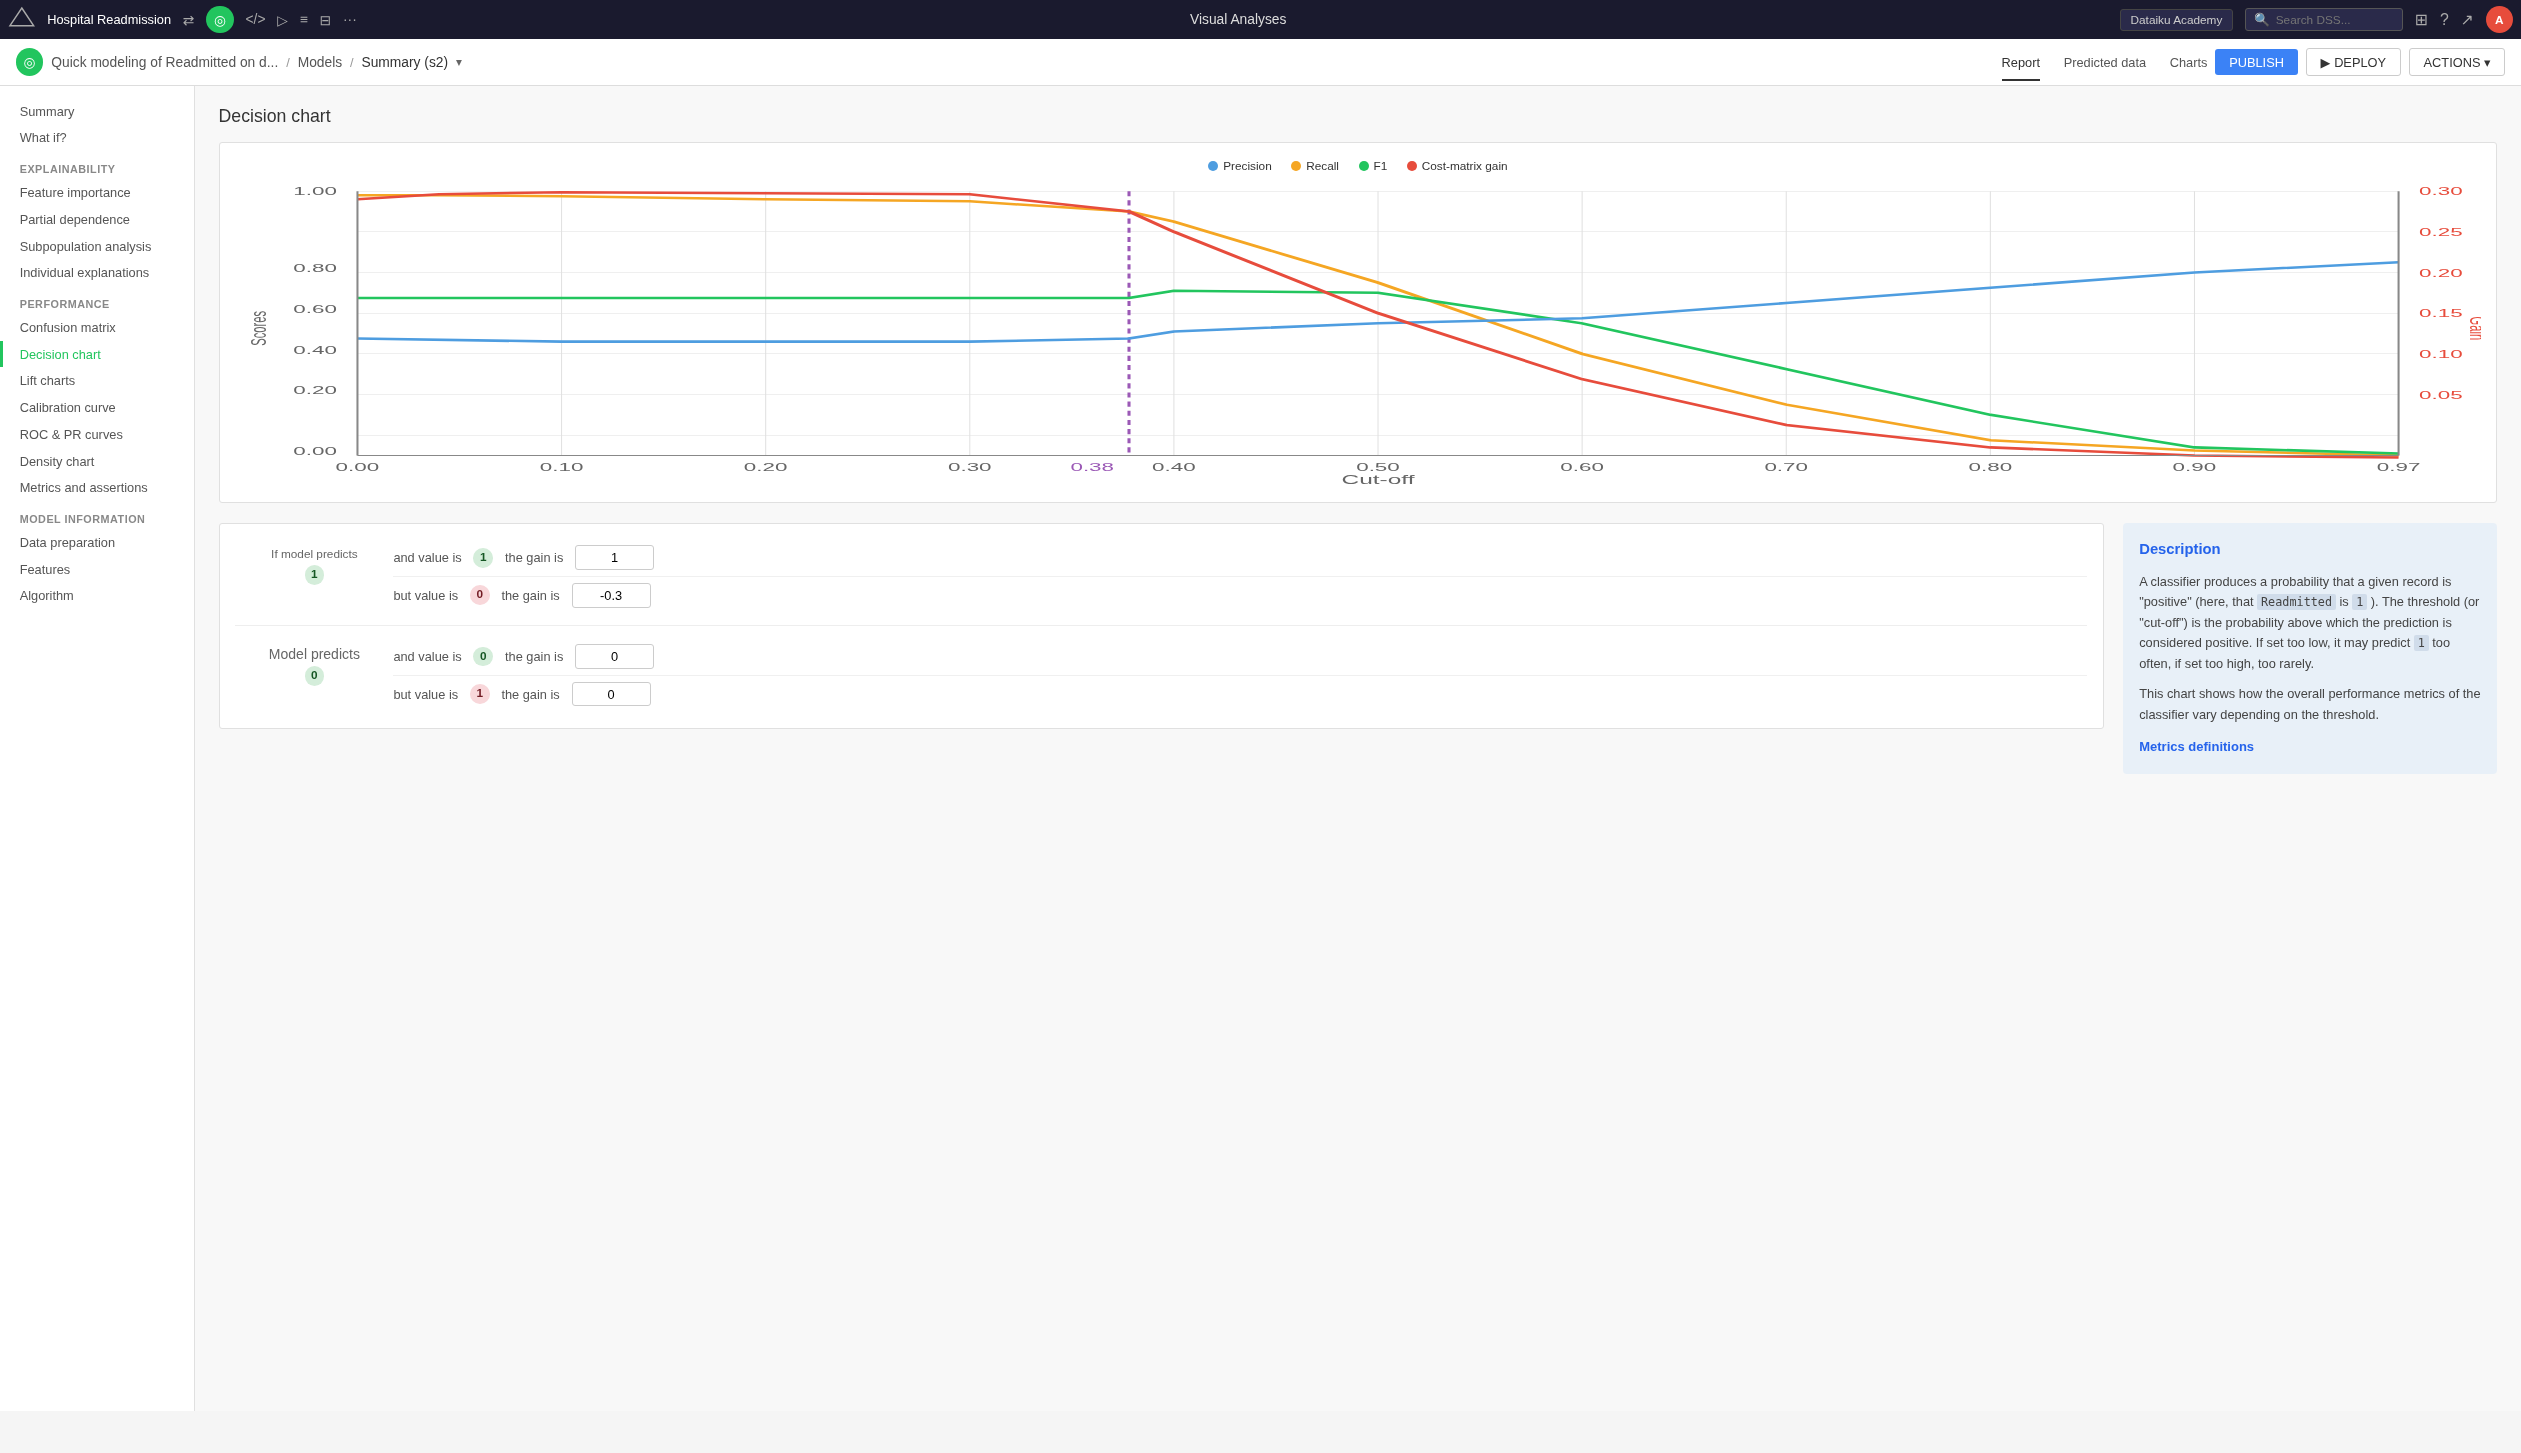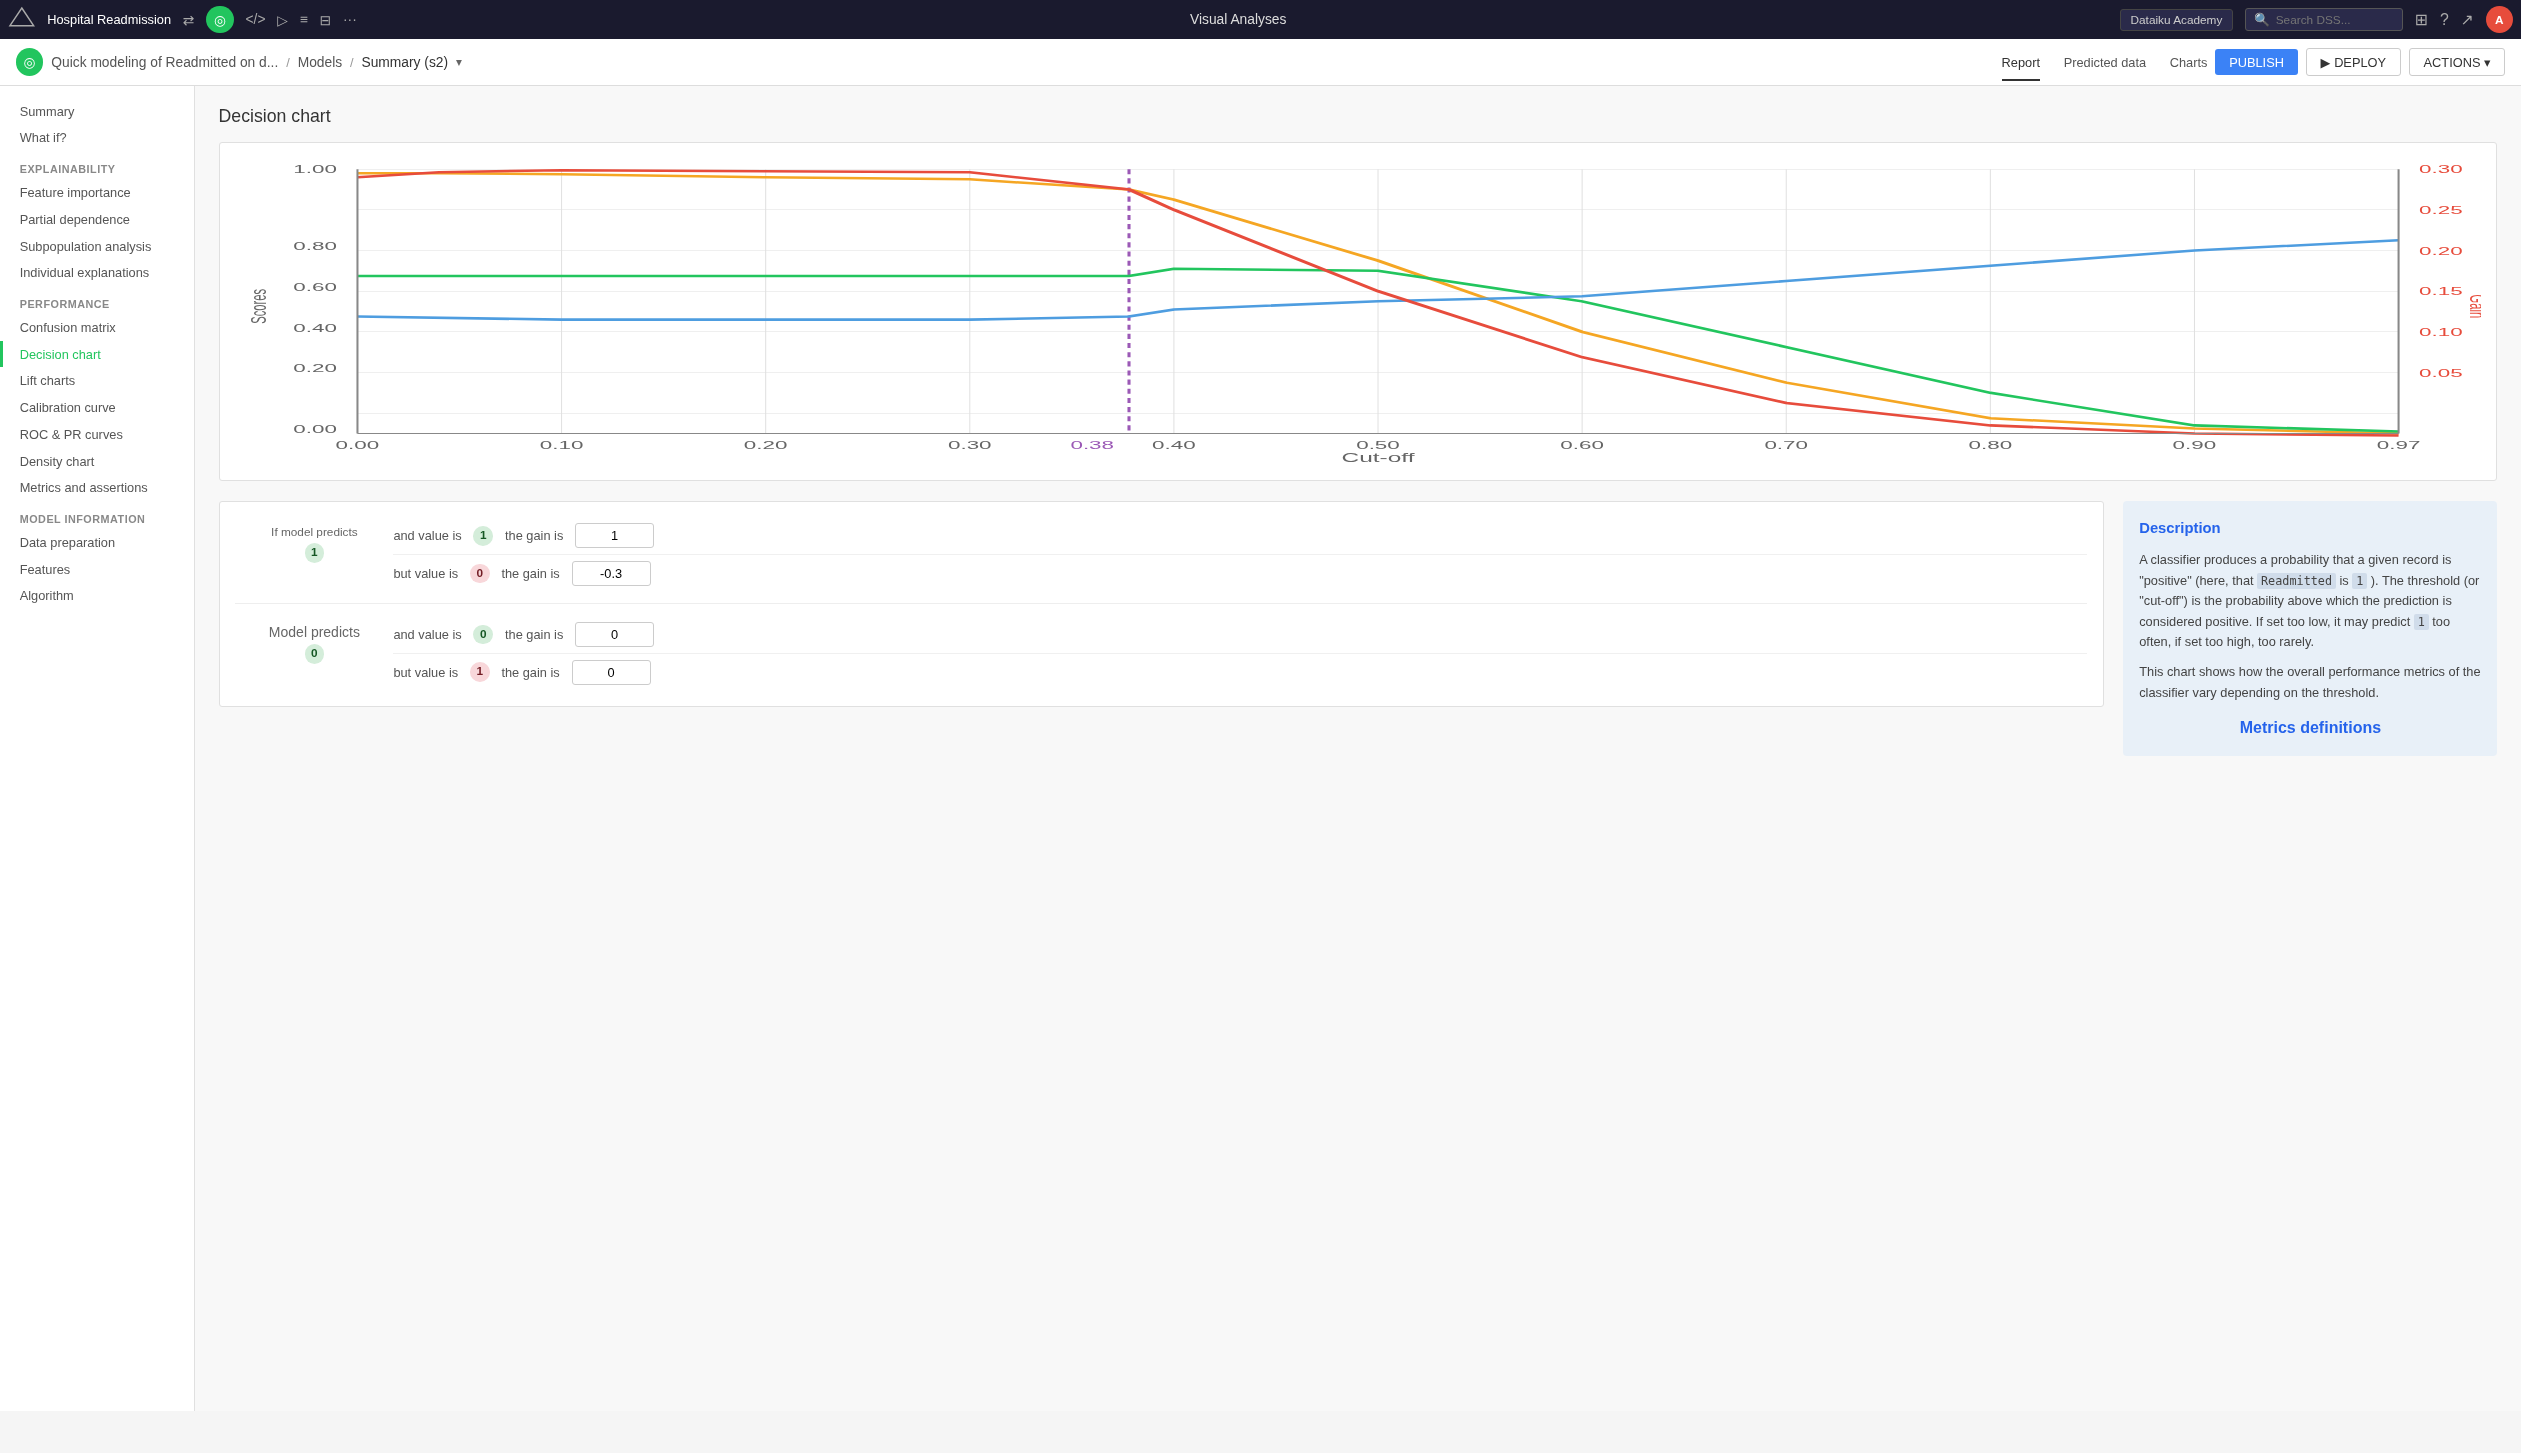--- a/index.html
+++ b/index.html
@@ -133,21 +133,21 @@
     .description-box {
       background: #e8f0f8; border-radius: 3.9px; padding: 15.8px;
       width: 374px; flex-shrink: 0; font-size: 12.8px; line-height: 1.6;
     }
     .description-title { font-size: 14.8px; font-weight: 600; color: #2563eb; margin-bottom: 9.9px; }
     .description-text { color: #444; margin-bottom: 9.9px; }
     .code-inline {
       font-family: monospace; background: #d0dcea; padding: 1px 3.9px;
       border-radius: 2px; font-size: 11.8px;
     }
-    .metrics-link { color: #2563eb; font-weight: 600; font-size: 16px; margin-top: 11.8px; text-align: center; }
+    .metrics-link { color: #2563eb; font-weight: 600; font-size: 13px; margin-top: 11.8px; }
 
     
     .chart-svg { width: 100%; height: 100%; }
   </style>
 </head>
 <body>
 
 <div class="top-nav">
   <div class="app-icon">
     <svg width="27.6" height="27.6" viewBox="0 0 28 28">
@@ -231,20 +231,38 @@
   </div>
 
   <div class="content">
     <div class="content-inner">
 
       <div>
         <h2 class="section-header">Decision chart</h2>
 
         <div class="chart-container">
 
+          <div class="chart-legend">
+            <div class="legend-item">
+              <div class="legend-dot" style="background:#4e9de0;"></div>
+              <span>Precision</span>
+            </div>
+            <div class="legend-item">
+              <div class="legend-dot" style="background:#f5a623;"></div>
+              <span>Recall</span>
+            </div>
+            <div class="legend-item">
+              <div class="legend-dot" style="background:#22c55e;"></div>
+              <span>F1</span>
+            </div>
+            <div class="legend-item">
+              <div class="legend-dot" style="background:#e74c3c;"></div>
+              <span>Cost-matrix gain</span>
+            </div>
+          </div>
 
           <div class="chart-wrapper">
             <svg class="chart-svg" viewBox="0 0 1100 300" preserveAspectRatio="none" style="font-size:13px">
 
               <line x1="60" y1="10" x2="1060" y2="10" stroke="#e0e0e0" stroke-width="0.5"></line>
               <line x1="60" y1="50" x2="1060" y2="50" stroke="#e0e0e0" stroke-width="0.5"></line>
               <line x1="60" y1="90" x2="1060" y2="90" stroke="#e0e0e0" stroke-width="0.5"></line>
               <line x1="60" y1="130" x2="1060" y2="130" stroke="#e0e0e0" stroke-width="0.5"></line>
               <line x1="60" y1="170" x2="1060" y2="170" stroke="#e0e0e0" stroke-width="0.5"></line>
               <line x1="60" y1="210" x2="1060" y2="210" stroke="#e0e0e0" stroke-width="0.5"></line>

